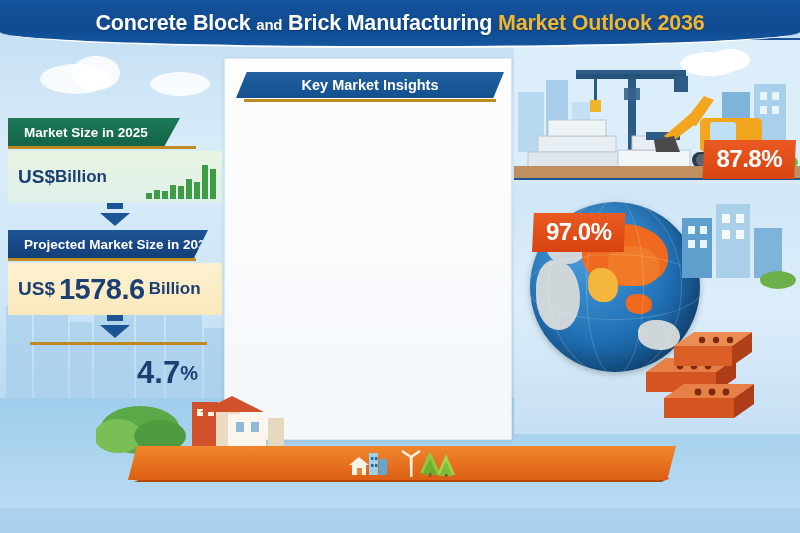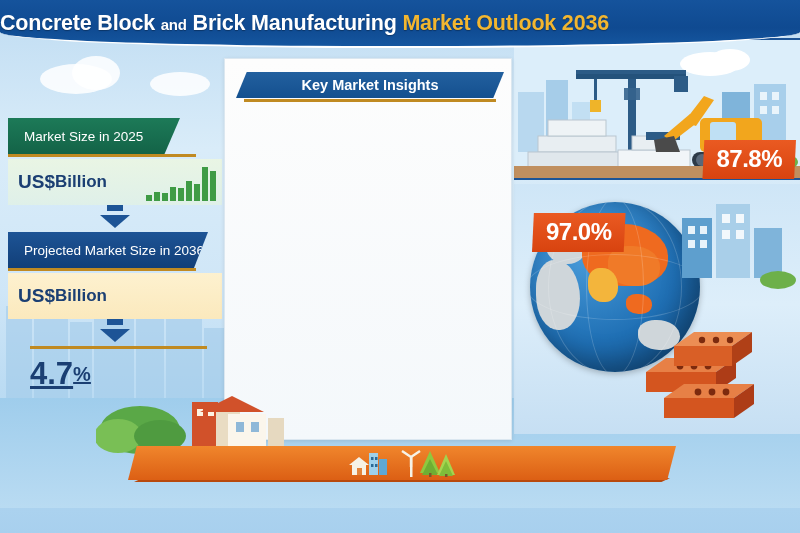--- a/index.html
+++ b/index.html
@@ -21,54 +21,54 @@
     position:absolute; left:0; width:800px; height:110px; top:398px;
     background:linear-gradient(#9fcdec, #b9dbf2);
   }
 
   
   .header {
     position:absolute; left:0; top:0; width:800px; height:48px;
     background:linear-gradient(#15539c, #0f4a91 60%, #15569f);
     border-bottom:2px solid #ffffff;
     border-bottom-left-radius:48% 16px; border-bottom-right-radius:48% 16px;
-    display:flex; align-items:center; justify-content:flex-start;
+    display:flex; align-items:center; justify-content:center;
     z-index:30;
   }
   .header-title {
     font-size:21.5px; font-weight:bold; letter-spacing:-.2px;
     color:#ffffff; white-space:nowrap; text-shadow:0 1px 1px rgba(0,0,0,.3);
   }
   .t-and { font-size:15px; font-weight:bold; }
   .t-gold { color:#f2b630; }
 
   
   .left-col { position:absolute; left:8px; top:118px; width:214px; z-index:20; }
 
   .lbl-banner {
-    position:relative; height:36px; display:flex; align-items:center;
-    padding-left:16px; color:#fff; font-weight:normal; font-size:13.5px;
+    position:relative; height:28px; display:flex; align-items:center;
+    padding-left:16px; color:#fff; font-weight:bold; font-size:13.5px;
     white-space:nowrap;
   }
   .lbl-green  { background:linear-gradient(#1d7a58,#136347); width:172px;
                 clip-path:polygon(0 0,100% 0,91% 100%,0 100%); }
   .lbl-navy   { background:linear-gradient(#1b4f8f,#12declared); }
   .lbl-navy   { background:linear-gradient(#1d5496,#123f78); width:200px;
                 clip-path:polygon(0 0,100% 0,93% 100%,0 100%); }
   .lbl-navy3  { background:linear-gradient(#1d5496,#123f78); width:168px;
                 clip-path:polygon(0 0,100% 0,90% 100%,0 100%); }
   .lbl-under { height:3px; background:#c08a22; width:88%; margin-bottom:2px; }
 
   .val-card {
-    height:46px; display:flex; align-items:center; padding-left:10px;
+    height:52px; display:flex; align-items:center; padding-left:10px;
     font-weight:bold; color:#1b3f73; white-space:nowrap;
   }
   .card-green { background:linear-gradient(#e9f5e4,#dff0e9); width:214px; }
   .card-cream { background:linear-gradient(#fdf1cf,#fbe9bd); width:214px; }
-  .card-plain { background:transparent; width:214px; justify-content:flex-start; padding-left:0;text-decoration:underline; }
+  .card-plain { background:transparent; width:214px; justify-content:flex-end; padding-left:0; }
 
   .v-us   { font-size:19px; }
   .v-big  { font-size:29px; margin:0 4px; letter-spacing:-.5px; }
   .v-unit { font-size:17px; }
   .v-cagr { font-size:31px; color:#1b3f73; }
   .v-pct  { font-size:20px; }
 
   .arrow-down {
     width:0; height:0; margin:4px auto 4px;
     border-left:15px solid transparent; border-right:15px solid transparent;
@@ -256,20 +256,21 @@
     <div>
       <div class="arrow-stem"></div>
         <div class="arrow-down"></div>
     </div>
 
     <div>
       <div class="lbl-banner lbl-navy">Projected Market Size in 2036</div>
       <div class="lbl-under"></div>
       <div class="val-card card-cream">
         <span class="v-us">US$</span>
+        <span class="v-big">1578.6</span>
         <span class="v-unit">Billion</span>
       </div>
     </div>
 
     <div>
       <div class="arrow-stem"></div>
         <div class="arrow-down"></div>
     </div>
 
     <div style="padding-left:22px;">

